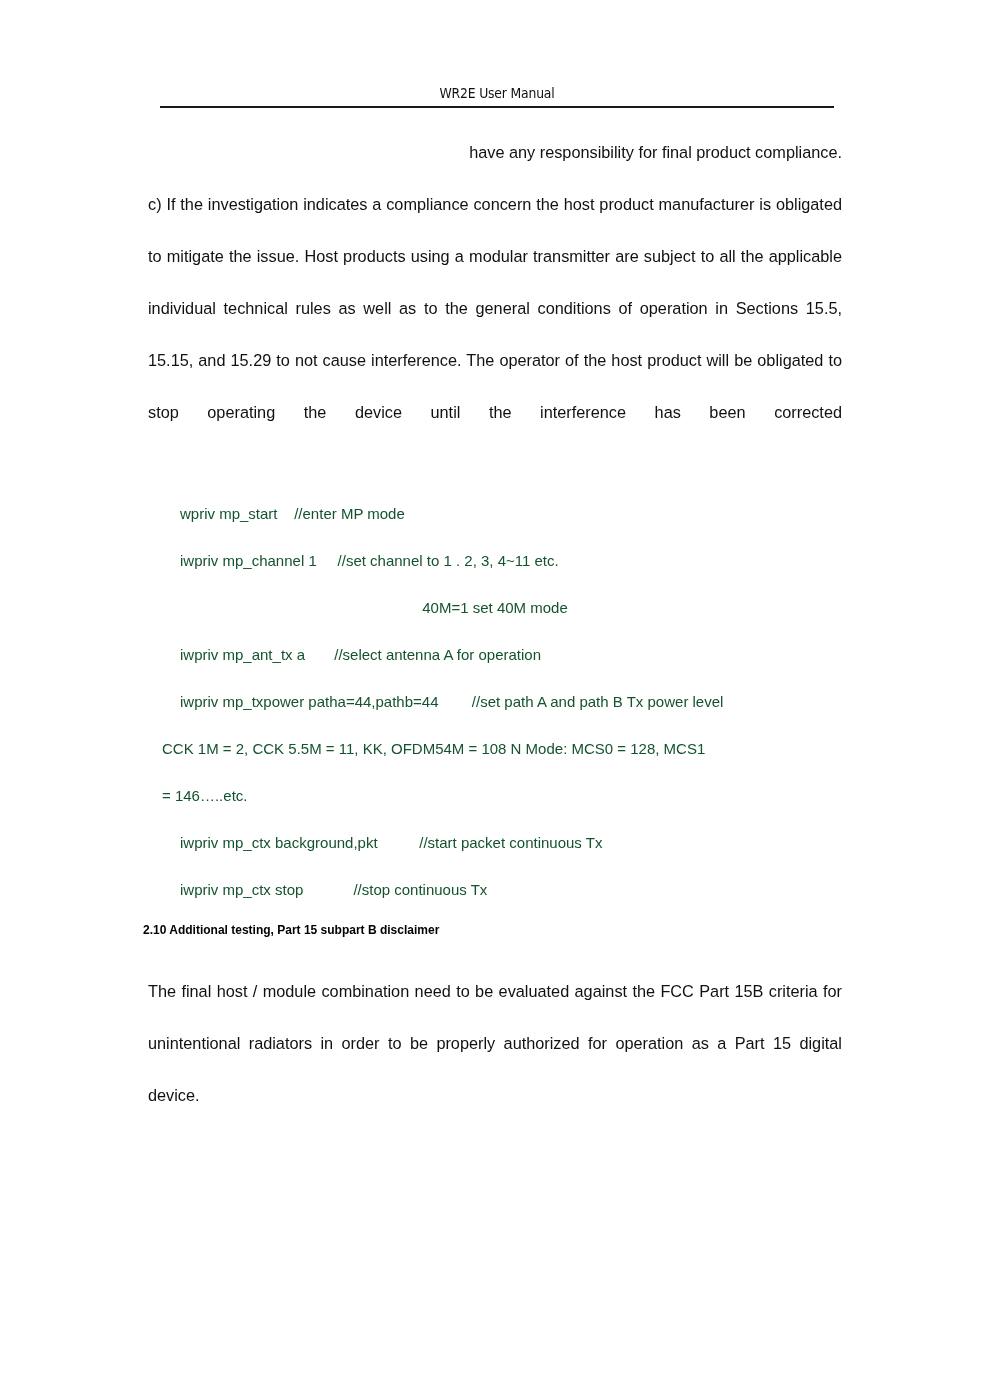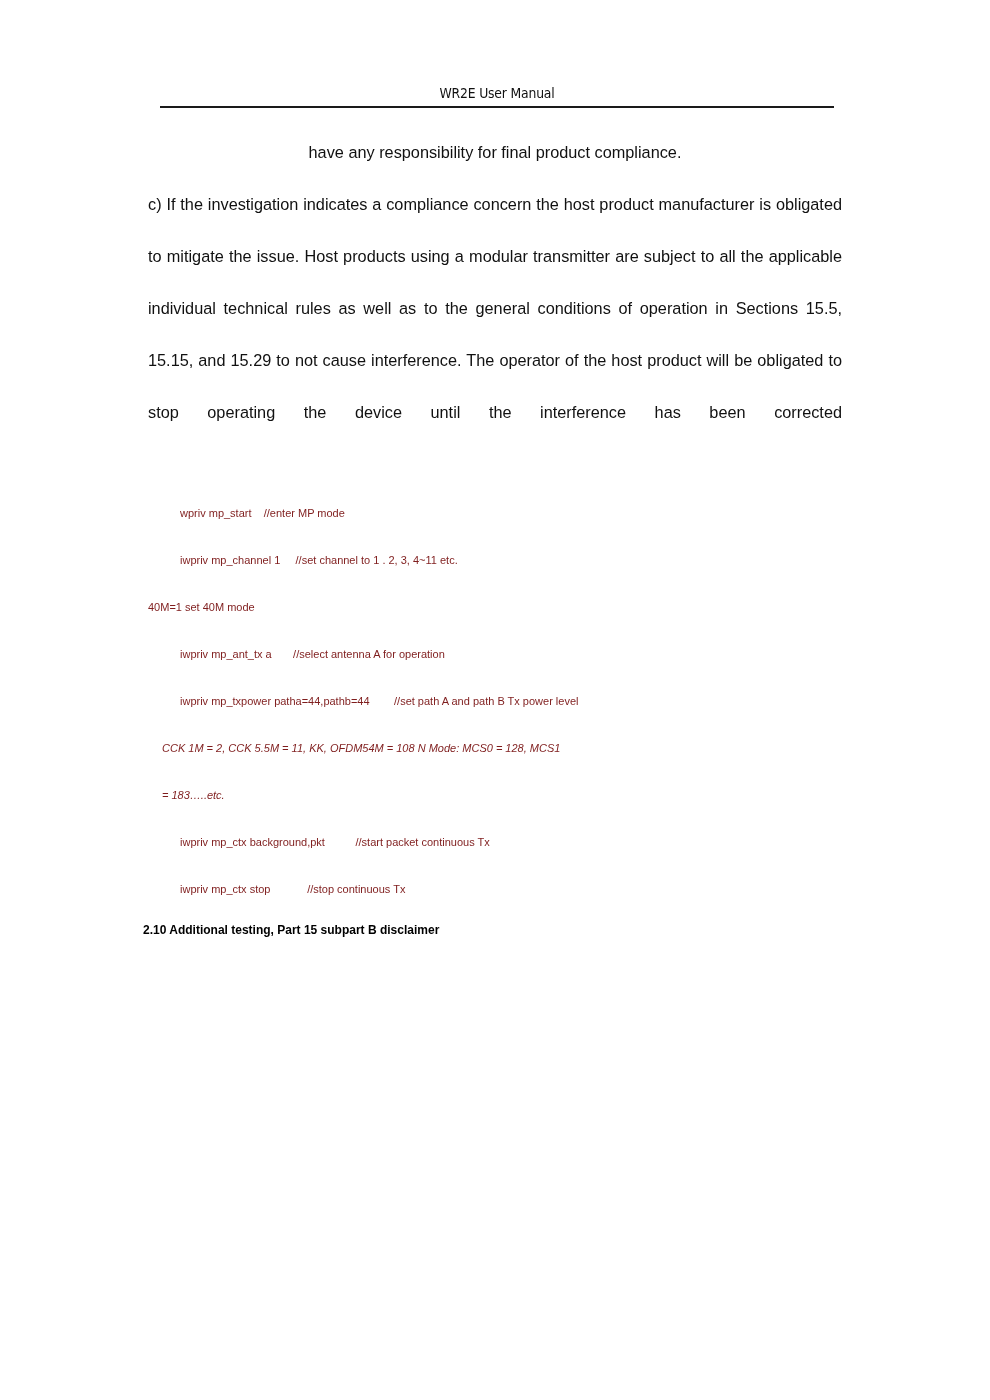--- a/index.html
+++ b/index.html
@@ -55,44 +55,45 @@
     line-height: 52px;
     color: #111;
     text-align: justify;
     text-justify: inter-word;
     white-space: pre-wrap;
   }
   p.body.justified {
     text-align: justify;
   }
   p.body.left {
-    text-align: center;
+    text-align: right;
   }
   
   p.body.justified::after {
     content: "";
     display: inline-block;
     width: 100%;
   }
   
   .cmd-list {
     margin: 0;
     padding: 0;
   }
   .cmd {
-    font-size: 11px;
+    font-size: 15px;
     line-height: 47px;
-    color: #7f1d1d;
+    color: #14532d;
     white-space: pre;
     text-align: left;
   }
   .cmd.indent-a { padding-left: 32px; }
   .cmd.indent-b { padding-left: 32px; }
-  .cmd.indent-c { padding-left: 14px; font-style: italic; }
+  .cmd.indent-c { padding-left: 14px; }
   .cmd.centered {
+    text-align: center;
     padding-left: 0;
     white-space: pre;
   }
   
   .section-heading {
     font-size: 12px;
     font-weight: bold;
     line-height: 34px;
     color: #000;
     margin-left: -5px;
@@ -117,24 +118,25 @@
     <p class="body justified">c) If the investigation indicates a compliance concern the host product manufacturer is obligated to mitigate the issue. Host products using a modular transmitter are subject to all the applicable individual technical rules as well as to the general conditions of operation in Sections 15.5, 15.15, and 15.29 to not cause interference. The operator of the host product will be obligated to stop operating the device until the interference has been corrected</p>
 
 
     <div class="cmd-list">
       <div class="cmd indent-a">wpriv mp_start    //enter MP mode</div>
       <div class="cmd indent-a">iwpriv mp_channel 1     //set channel to 1 . 2, 3, 4~11 etc.</div>
       <div class="cmd centered">40M=1 set 40M mode</div>
       <div class="cmd indent-a">iwpriv mp_ant_tx a       //select antenna A for operation</div>
       <div class="cmd indent-a">iwpriv mp_txpower patha=44,pathb=44        //set path A and path B Tx power level</div>
       <div class="cmd indent-c">CCK 1M = 2, CCK 5.5M = 11, KK, OFDM54M = 108 N Mode: MCS0 = 128, MCS1</div>
-      <div class="cmd indent-c">= 183…..etc.</div>
+      <div class="cmd indent-c">= 146…..etc.</div>
       <div class="cmd indent-a">iwpriv mp_ctx background,pkt          //start packet continuous Tx</div>
       <div class="cmd indent-b">iwpriv mp_ctx stop            //stop continuous Tx</div>
     </div>
 
     <div class="section-heading">2.10 Additional testing, Part 15 subpart B disclaimer</div>
 
     <div class="after-heading"></div>
 
+    <p class="body justified">The final host / module combination need to be evaluated against the FCC Part 15B criteria for unintentional radiators in order to be properly authorized for operation as a Part 15 digital device.</p>
 
   </div>
 </div>
 
 </body></html>

